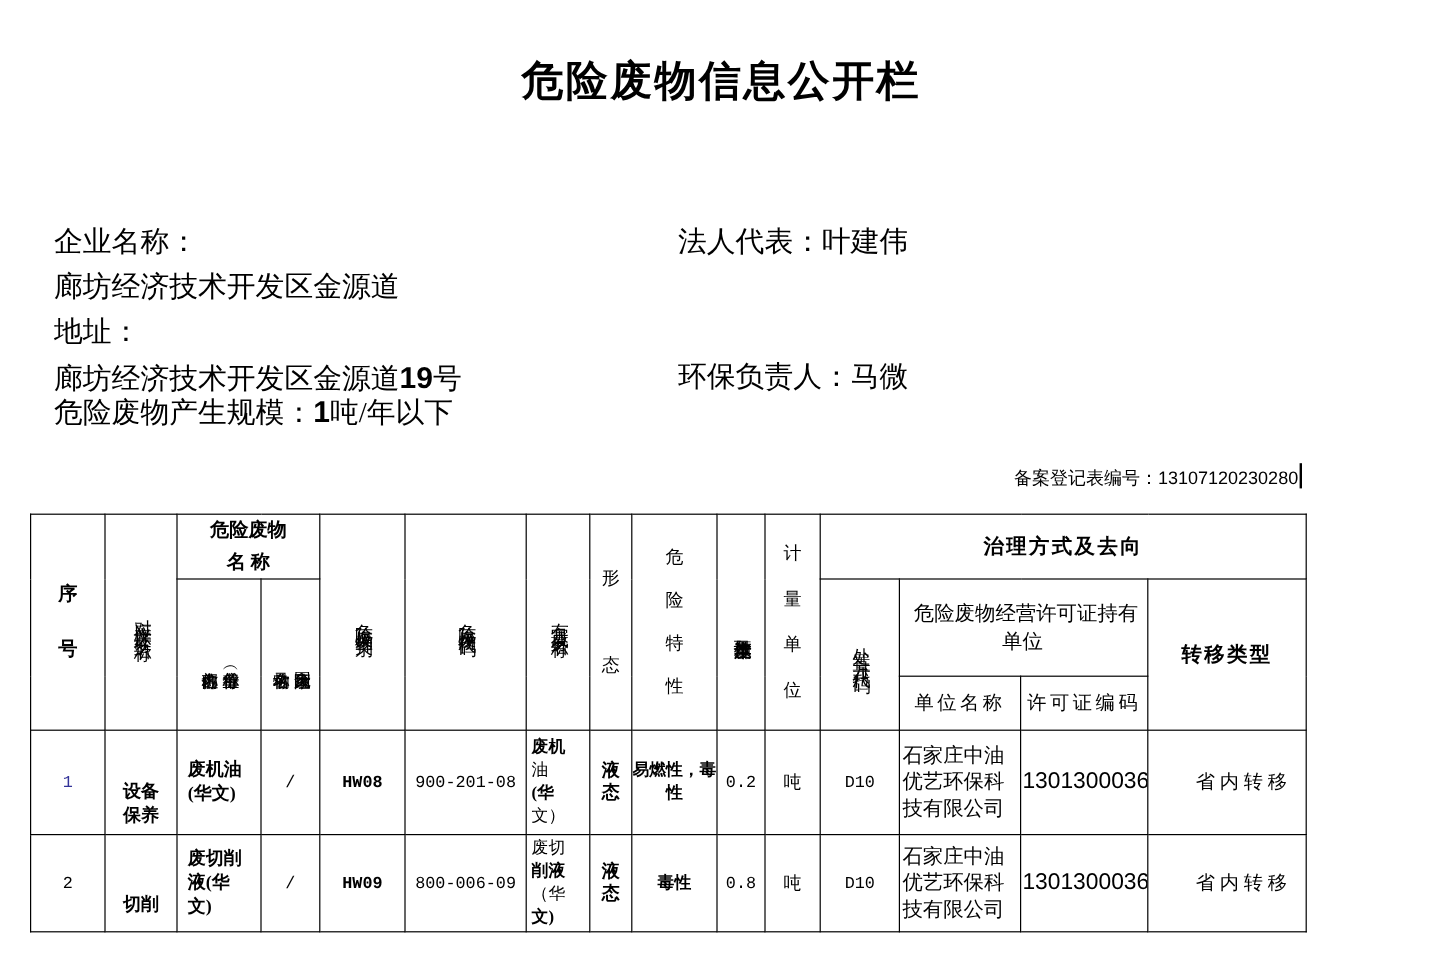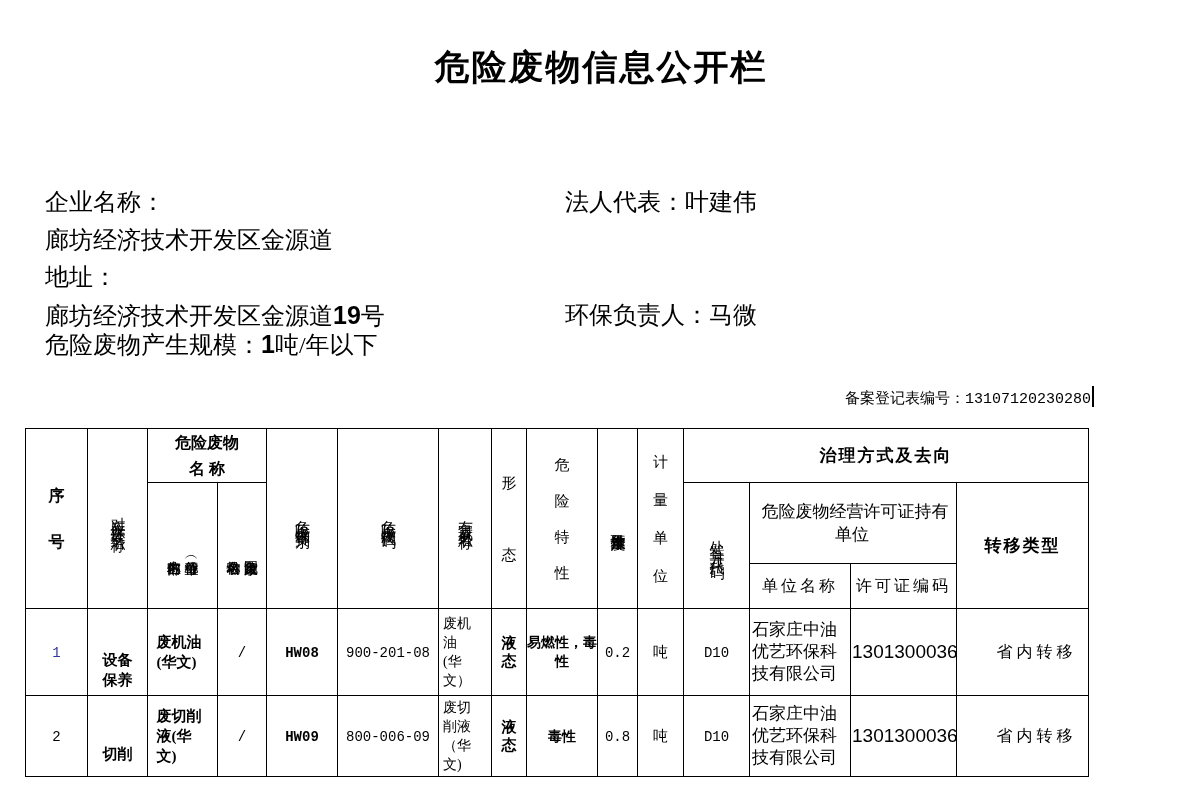--- a/index.html
+++ b/index.html
@@ -10,21 +10,21 @@
   
   .title{
     position:absolute;top:44px;left:0;right:0;text-align:center;
     font-size:35px;font-weight:bold;letter-spacing:2px;
   }
   
   .iline{position:absolute;font-size:24px;white-space:nowrap;line-height:28px;}
   .n{font-family:"Liberation Sans","DejaVu Sans",sans-serif;font-weight:bold;font-size:25px;}
   .record{
     position:absolute;left:845px;top:386px;font-size:15px;white-space:nowrap;
-    font-family:Liberation Mono, monospace;
+    font-family:Liberation Sans, sans-serif;
   }
   .caret{display:inline-block;width:2px;height:21px;background:#000;vertical-align:-4px;margin-left:1px;}
   
   table.hw{
     position:absolute;left:25px;top:428px;width:1063px;
     border-collapse:collapse;table-layout:fixed;
   }
   table.hw td{
     border:1px solid #000;padding:0;text-align:center;vertical-align:middle;
     font-size:15px;overflow:hidden;
@@ -48,21 +48,21 @@
   .grp-head{font-size:17px;letter-spacing:2px;}
   .lic-holder{
     text-align:left;font-size:17px;line-height:23px;padding:2px 2px 2px 4px;white-space:normal;
   }
   .sub-head{font-size:16px;letter-spacing:3px;}
   .mono{font-family:"Liberation Mono","DejaVu Sans Mono",monospace;font-size:14px;}
   .seq1{color:#333399;}
   .cell-process{display:inline-block;width:34px;font-weight:bold;font-size:15px;line-height:20px;margin-top:36px;}
   .cell-iname{display:inline-block;width:52px;font-weight:bold;font-size:15px;line-height:20px;text-align:left;}
   .comp{white-space:pre-line;text-align:left;padding-left:4px;font-size:14px;line-height:19px;display:block;}
-  .comp .b{font-weight:normal;}
+  .comp .b{font-weight:bold;}
   .uname{text-align:left;font-size:17px;line-height:22px;padding-left:2px;display:block;}
   .lic{
     text-align:left;font-family:"Liberation Sans","DejaVu Sans",sans-serif;
     font-size:19px;padding-left:1px;display:block;
   }
   .transfer{font-size:16px;letter-spacing:4px;margin-left:28px;}
   .hazcell{font-weight:bold;font-size:14px;line-height:19px;}
   td.td-left{text-align:left;}
 </style>
 </head>

